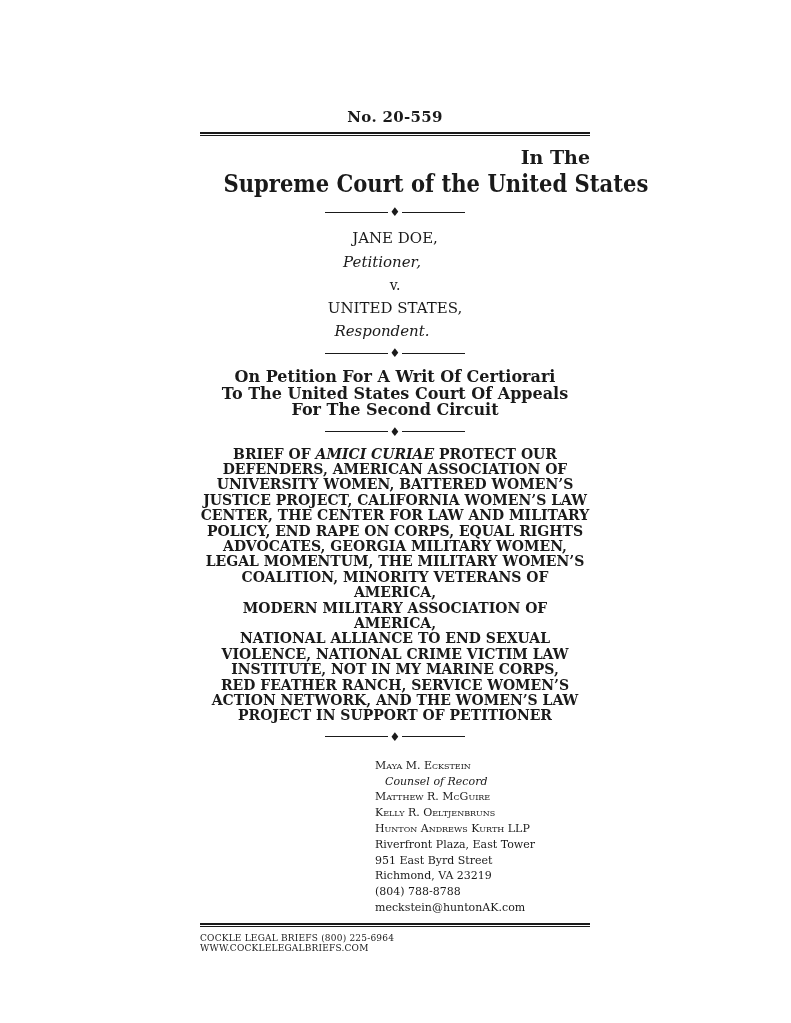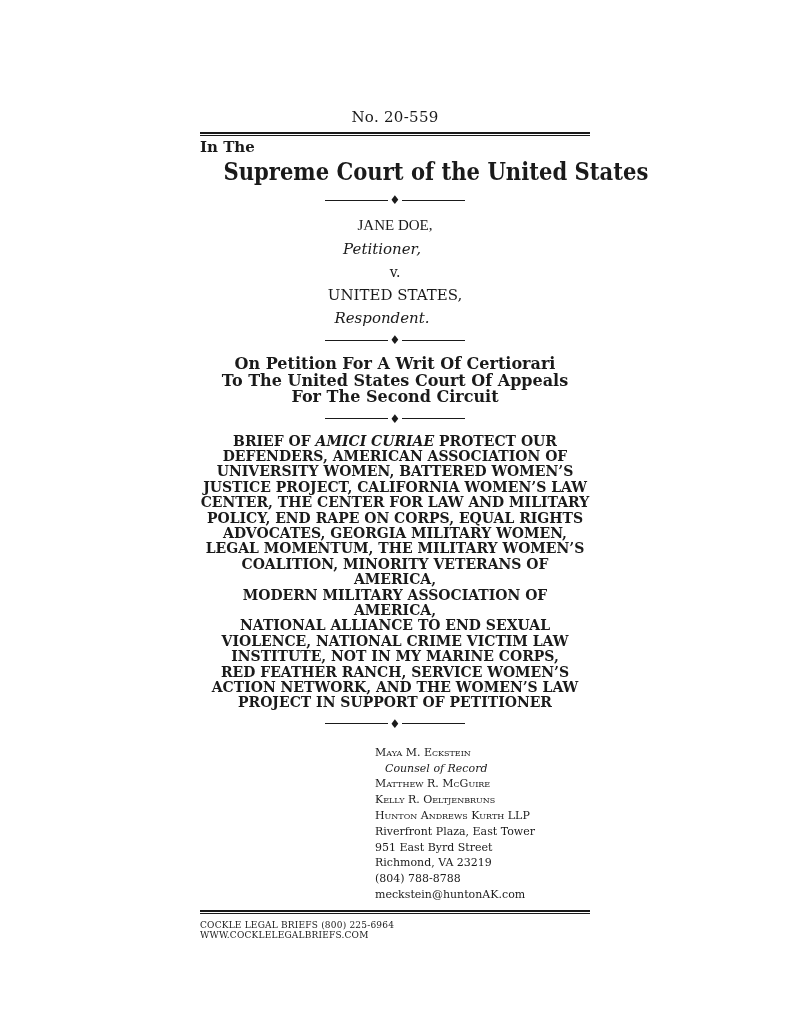--- a/index.html
+++ b/index.html
@@ -13,35 +13,35 @@
   }
   .page { position: absolute; inset: 0; background: #ffffff; }
   .content {
     position: absolute;
     left: 200px; top: 0;
     width: 390px;
   }
   .docket {
     margin-top: 108px;
     text-align: center;
-    font-weight: normal;
+    font-weight: bold;
     font-size: 15px;
     letter-spacing: 0.3px;
   }
   .double-rule {
     margin-top: 6px;
     height: 4px;
     border-top: 2px solid #1a1a1a;
     border-bottom: 1px solid #1a1a1a;
   }
   .in-the {
-    margin-top: 2px;
-    text-align: left;
+    margin-top: 10px;
+    text-align: right;
     font-weight: bold;
-    font-size: 15px;
+    font-size: 19px;
   }
   .court-name {
     text-align: center;
     font-weight: bold;
     font-size: 24px;
     white-space: nowrap;
     transform: scaleX(0.88);
     transform-origin: 50% 50%;
     margin-top: 1px;
   }
@@ -54,21 +54,21 @@
   }
   .divider .dline { width: 63px; border-top: 1.5px solid #1a1a1a; }
   .divider .diamond { font-size: 12px; line-height: 1; }
   .d1 { margin-top: 8px; }
   .d2 { margin-top: 7px; }
   .d3 { margin-top: 7px; }
   .d4 { margin-top: 7px; }
   .caption { font-size: 15px; }
   .cap-center { text-align: center; }
   .cap-right { text-align: center; padding-right: 26px; font-style: italic; }
-  .party-petitioner { margin-top: 11px; font-family: Liberation Serif, serif; }
+  .party-petitioner { margin-top: 11px; }
   .role-petitioner { margin-top: 6px; }
   .versus { margin-top: 6px; font-size: 14px; }
   .party-respondent { margin-top: 6px; }
   .role-respondent { margin-top: 5px; }
   .petition {
     margin-top: 10px;
     text-align: center;
     font-weight: bold;
     font-size: 16px;
     line-height: 16.5px;

